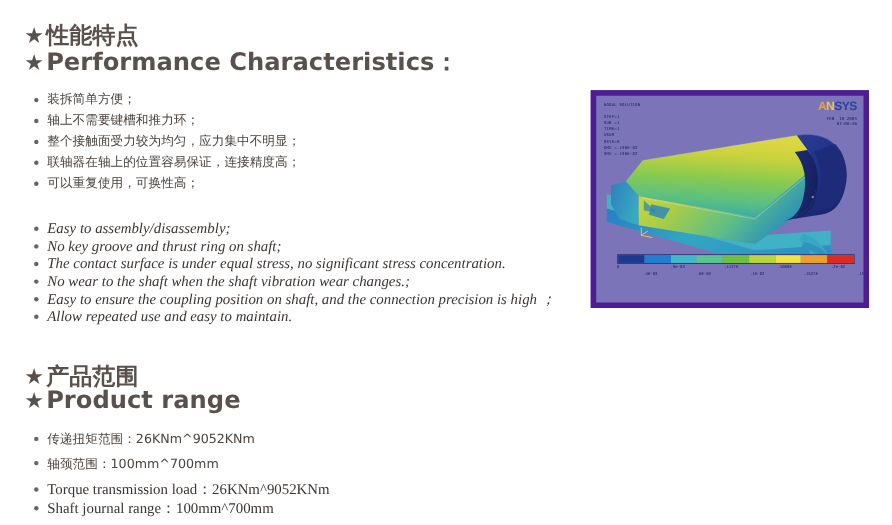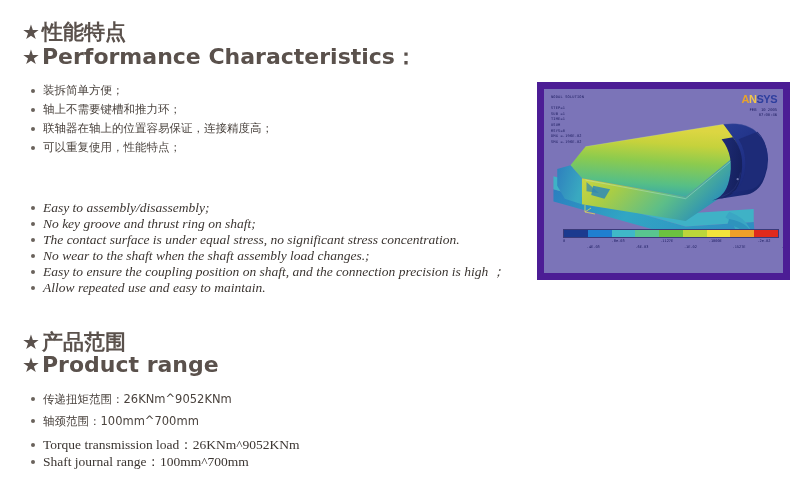--- a/index.html
+++ b/index.html
@@ -112,21 +112,21 @@
 
   
   .fea-figure {
     position: absolute;
     left: 537px;
     top: 82px;
     width: 253px;
     height: 198px;
     background: #7b74b8;
     overflow: hidden;
-    border: 7px solid #4c1d95;
+    border: 5px solid #4c1d95;
     box-sizing: border-box;
   }
 
   .fea-annot {
     position: absolute;
     left: 7px;
     top: 6px;
     font-family: "DejaVu Sans Mono", monospace;
     font-size: 3.6px;
     line-height: 5.6px;
@@ -221,29 +221,30 @@
     <span class="star">★</span><span>性能特点</span>
   </div>
 
   <div class="section-heading heading-en" style="left:22px; top:42px;">
     <span class="star">★</span><span>Performance Characteristics：</span>
   </div>
 
   <ul class="bullet-list list-cn" style="left:30px; top:81px;">
     <li>装拆简单方便；</li>
     <li>轴上不需要键槽和推力环；</li>
+    <li>整个接触面受力较为均匀，应力集中不明显；</li>
     <li>联轴器在轴上的位置容易保证，连接精度高；</li>
-    <li>可以重复使用，性能特点；</li>
+    <li>可以重复使用，可换性高；</li>
   </ul>
 
   <ul class="bullet-list list-en" style="left:30px; top:200px;font-style:italic;">
     <li>Easy to assembly/disassembly;</li>
     <li>No key groove and thrust ring on shaft;</li>
     <li>The contact surface is under equal stress, no significant stress concentration.</li>
-    <li>No wear to the shaft when the shaft assembly load changes.;</li>
+    <li>No wear to the shaft when the shaft vibration wear changes.;</li>
     <li>Easy to ensure the coupling position on shaft, and the connection precision is high ；</li>
     <li>Allow repeated use and easy to maintain.</li>
   </ul>
 
   <div class="section-heading heading-cn" style="left:22px; top:328px;">
     <span class="star">★</span><span>产品范围</span>
   </div>
 
   <div class="section-heading heading-en" style="left:22px; top:352px;">
     <span class="star">★</span><span>Product range</span>

